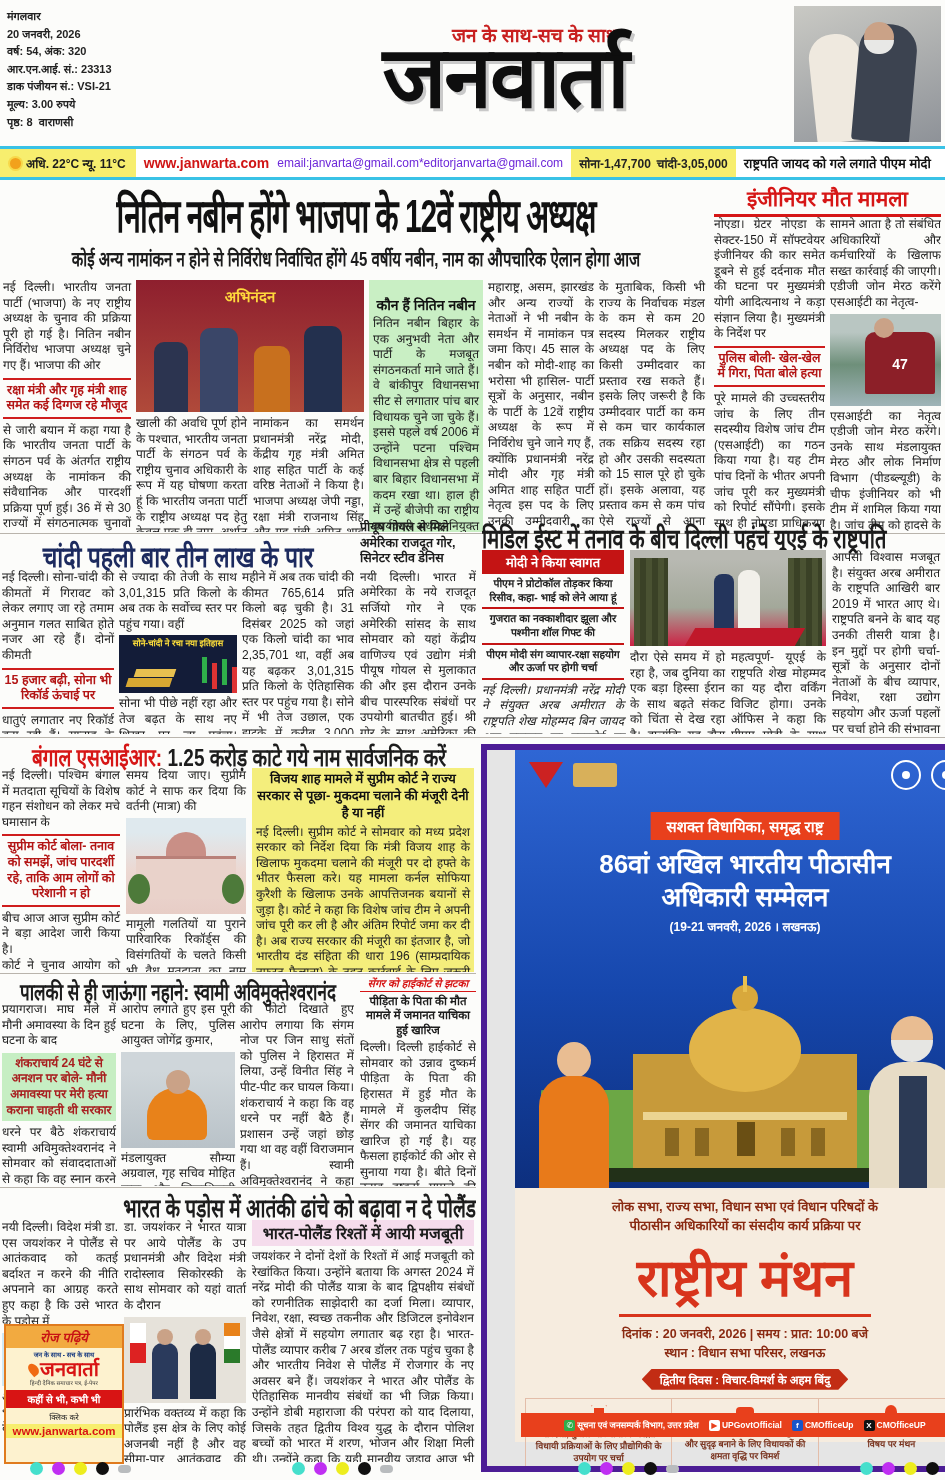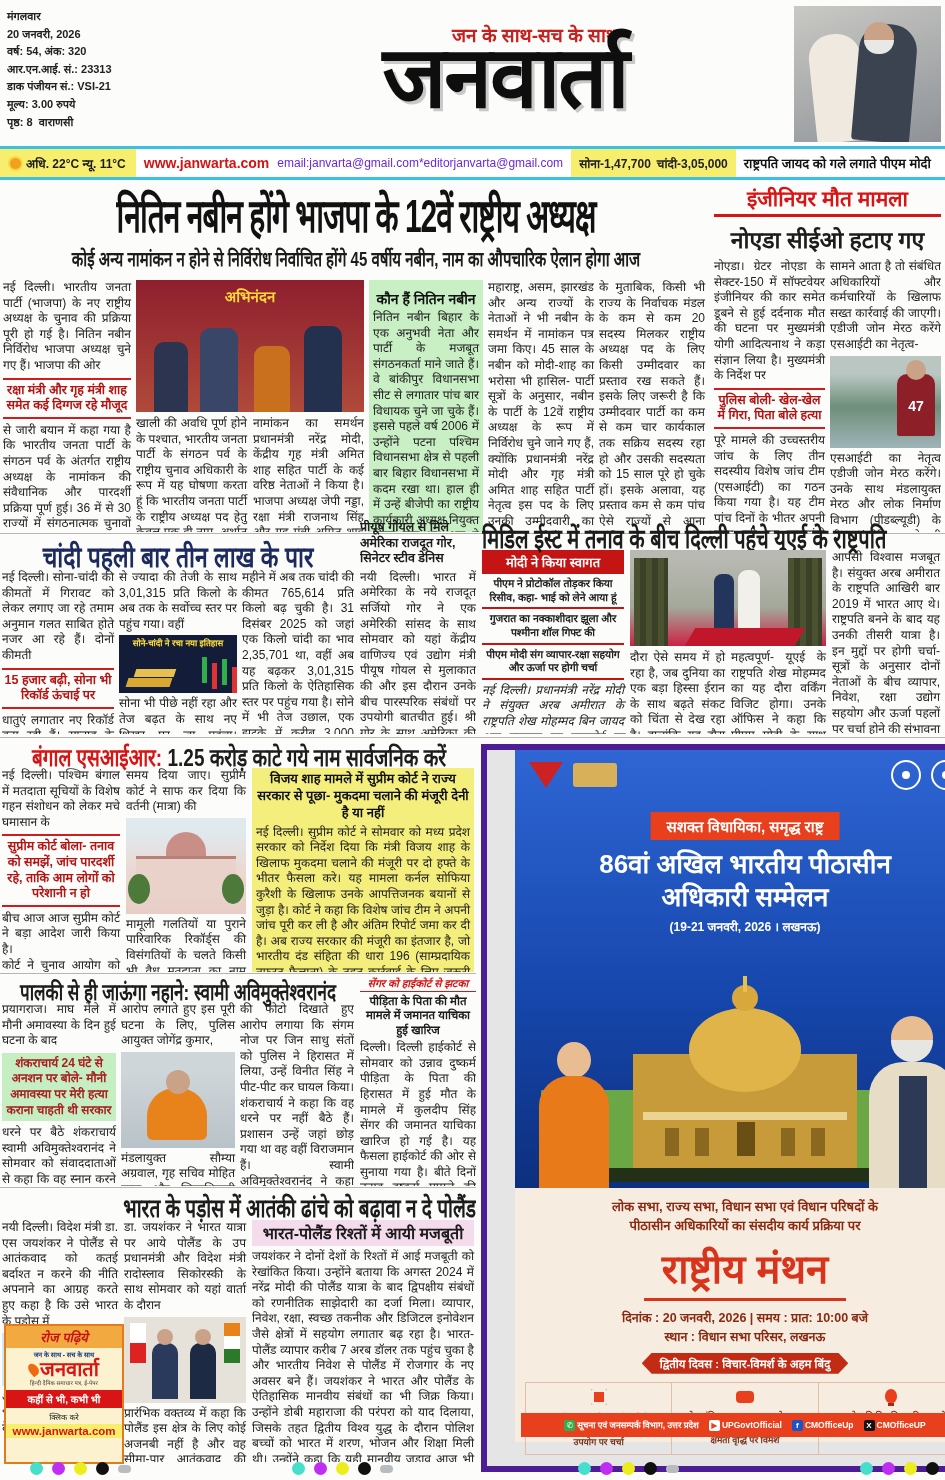--- a/index.html
+++ b/index.html
@@ -36,30 +36,30 @@
   .lead-head{position:absolute;left:2px;top:182px;width:708px;height:58px;text-align:center;font-weight:900;font-size:30px;color:#111;white-space:nowrap;}
   .lead-head .stretch{transform:scaleY(1.55);letter-spacing:-1px;}
   .lead-sub{position:absolute;left:2px;top:244px;width:708px;height:30px;text-align:center;font-weight:bold;font-size:15px;white-space:nowrap;}
   .lead-sub .stretch{transform:scaleY(1.35);}
   .lead-body{position:absolute;left:3px;top:280px;width:706px;height:252px;display:flex;gap:5px;overflow:hidden;}
   .lc1{width:128px;} .lc2{width:228px;} .lc3{width:114px;} .lc4{width:106px;} .lc5{width:106px;}
   .bjp-photo{width:228px;height:132px;background:linear-gradient(180deg,#8e1f2e,#b04a3a);}
   .banner-txt{position:absolute;left:0;top:6px;width:100%;text-align:center;color:#ffd93c;font-weight:bold;font-size:15px;}
   .fig{position:absolute;bottom:0;border-radius:10px 10px 0 0;}
   .twocol{column-count:2;column-gap:6px;margin-top:4px;}
-  .gb{background:#c9efc4;padding:9px 4px;}
+  .gb{background:#c9efc4;padding:15px 4px;}
   .gb-title{font-weight:bold;font-size:14px;text-align:center;margin-bottom:2px;color:#111;}
   
   .noida{position:absolute;left:714px;top:184px;width:227px;height:348px;overflow:hidden;}
   .noida-kicker{color:#d61616;font-weight:900;text-align:center;font-size:21px;border-bottom:3px solid #d61616;padding-bottom:2px;white-space:nowrap;}
   .noida-head{font-weight:900;text-align:center;font-size:23px;white-space:nowrap;margin:6px 0 4px;}
   .noida-cols{display:flex;gap:5px;}
   .ncol{width:111px;}
   .eng-photo{width:111px;height:92px;background:linear-gradient(180deg,#b9c6c2 20%,#6e8f7a 55%,#9fb4b8);margin:3px 0;}
-  .tee{position:absolute;right:6px;top:18px;width:38px;height:62px;background:#8c1f28;border-radius:10px 10px 2px 2px;}
+  .tee{position:absolute;right:6px;top:18px;width:38px;height:62px;background:#8c1f28;border-radius:10px 10px 2px 2px;padding-left:32px;}
   .tee span{position:absolute;left:0;top:24px;width:100%;text-align:center;color:#fff;font-weight:bold;font-size:14px;}
   .tee::before{content:"";position:absolute;left:9px;top:-14px;width:20px;height:20px;border-radius:50%;background:#caa287;}
   
   .silver{position:absolute;left:2px;top:536px;width:352px;height:198px;overflow:hidden;}
   .silver-head{font-weight:900;text-align:center;font-size:23px;color:#1c2a5e;white-space:nowrap;height:34px;}
   .silver-head .stretch{transform:scaleY(1.25);}
   .silver-cols{display:flex;gap:5px;}
   .scol{width:112px;} .scol2{width:118px;}
   .inset{width:118px;height:58px;background:#131c38;margin:3px 0;position:relative;}
   .inset-cap{position:absolute;left:2px;top:2px;width:114px;color:#ffe03a;font-weight:bold;font-size:8.5px;text-align:center;}
@@ -151,21 +151,21 @@
   .yg{left:16px;width:86px;height:158px;}
   .yg-body{position:absolute;bottom:0;left:8px;width:70px;height:112px;background:#e87a1a;border-radius:30px 30px 0 0;}
   .yg-head{position:absolute;left:26px;top:12px;width:34px;height:36px;border-radius:50%;background:#e9bd92;}
   .md{right:10px;width:104px;height:182px;}
   .md-body{position:absolute;bottom:0;left:8px;width:88px;height:126px;background:#e7dcc6;border-radius:34px 34px 0 0;}
   .md-vest{position:absolute;bottom:0;left:38px;width:28px;height:112px;background:#2c3a55;}
   .md-head{position:absolute;left:30px;top:10px;width:42px;height:44px;border-radius:50%;background:#e9bd92;}
   .md-beard{position:absolute;left:30px;top:34px;width:42px;height:22px;border-radius:0 0 22px 22px;background:#e6e6e3;}
   .ad-cream{position:relative;height:254px;background:#f6ecdf;text-align:center;}
   .ad-desc{color:#8a2a12;font-weight:bold;font-size:13px;line-height:1.45;padding-top:10px;}
-  .ad-event{color:#d8341c;font-weight:900;font-size:40px;margin-top:4px;display:inline-block;border-bottom:3px solid #d8341c;padding:0 18px 3px;}
+  .ad-event{color:#d8341c;font-weight:900;font-size:52px;margin-top:4px;display:inline-block;border-bottom:3px solid #d8341c;padding:0 18px 3px;}
   .ad-when{color:#8a2a12;font-weight:bold;font-size:12.5px;margin-top:8px;}
   .ad-ribbon{display:inline-block;background:#c22c14;color:#fff;font-weight:bold;font-size:11.5px;padding:3px 18px;margin-top:8px;
              clip-path:polygon(10px 0,calc(100% - 10px) 0,100% 50%,calc(100% - 10px) 100%,10px 100%,0 50%);}
   .ad-points{display:flex;gap:0;margin:8px 10px 0;border:1px solid #e3bda9;}
   .pt{flex:1;padding:6px 8px;border-left:1px solid #e3bda9;}
   .pt:first-child{border-left:none;}
   .pt-ic{font-size:16px;color:#e8401c;margin-bottom:3px;font-weight:bold;}
   .chip{display:inline-block;width:16px;height:16px;background:#e8401c;border-radius:2px;box-shadow:inset 0 0 0 3px #f6ecdf, inset 0 0 0 5px #e8401c;}
   .bub{display:inline-block;width:18px;height:12px;background:#e8401c;border-radius:4px;position:relative;}
   .bub::after{content:"";position:absolute;left:3px;bottom:-4px;border:4px solid transparent;border-top-color:#e8401c;}
@@ -248,21 +248,20 @@
         <div class="txt">नितिन नबीन बिहार के एक अनुभवी नेता और पार्टी के मजबूत संगठनकर्ता माने जाते हैं। वे बांकीपुर विधानसभा सीट से लगातार पांच बार विधायक चुने जा चुके हैं। इससे पहले वर्ष 2006 में उन्होंने पटना पश्चिम विधानसभा क्षेत्र से पहली बार बिहार विधानसभा में कदम रखा था। हाल ही में उन्हें बीजेपी का राष्ट्रीय कार्यकारी अध्यक्ष नियुक्त किया गया था। अब वे पार्टी के 12वें राष्ट्रीय अध्यक्ष के रूप में जिम्मेदारी संभालने जा रहे हैं।</div>
       </div>
       <div class="txt">जानकारी के मुताबिक अरुणाचल प्रदेश के मुख्यमंत्री पेमा खांडू और अन्य राज्य नेताओं ने भी नबीन के समर्थन में नामांकन पत्रों का एक सेट जमा किया। नामांकन प्रक्रिया के दौरान उत्तर प्रदेश के मुख्यमंत्री योगी आदित्यनाथ, पुष्कर सिंह धामी, नायब सिंह सैनी और प्रमोद सावंत भी उपस्थित रहे। बिहार, आंध्र प्रदेश,</div>
     </div>
     <div class="lc4 txt">महाराष्ट्र, असम, झारखंड और अन्य राज्यों के नेताओं ने भी नबीन के समर्थन में नामांकन पत्र जमा किए। 45 साल के नबीन को मोदी-शाह का भरोसा भी हासिल- पार्टी सूत्रों के अनुसार, नबीन के पार्टी के 12वें राष्ट्रीय अध्यक्ष के रूप में निर्विरोध चुने जाने गए हैं, क्योंकि प्रधानमंत्री नरेंद्र मोदी और गृह मंत्री अमित शाह सहित पार्टी नेतृत्व इस पद के लिए उनकी उम्मीदवारी का समर्थन कर रहे हैं। बता दें कि बिहार से पांच बार के विधायक रहे 45 वर्षीय नबीन को दिसंबर, 2025 में पार्टी का राष्ट्रीय कार्यकारी अध्यक्ष नियुक्त किया गया था। कैसे होता है बीजेपी अध्यक्ष का</div>
     <div class="lc5 txt">के मुताबिक, किसी भी राज्य के निर्वाचक मंडल के कम से कम 20 सदस्य मिलकर राष्ट्रीय अध्यक्ष पद के लिए किसी उम्मीदवार का प्रस्ताव रख सकते हैं। इसके लिए जरूरी है कि उम्मीदवार पार्टी का कम से कम चार कार्यकाल तक सक्रिय सदस्य रहा हो और उसकी सदस्यता को 15 साल पूरे हो चुके हों। इसके अलावा, यह प्रस्ताव कम से कम पांच ऐसे राज्यों से आना चाहिए, जहां राष्ट्रीय परिषद के चुनाव पहले ही पूरे हो चुके हों। पार्टी सूत्रों के अनुसार, नितिन नबीन को निर्विरोध भारतीय जनता पार्टी का नया राष्ट्रीय अध्यक्ष चुना जाना तय है। वे कल सुबह 11:30 बजे औपचारिक रूप से</div>
   </div>
 
   <div class="noida">
     <div class="noida-kicker">इंजीनियर मौत मामला</div>
-    <div class="noida-head">नोएडा सीईओ हटाए गए</div>
     <div class="noida-cols">
       <div class="ncol">
         <div class="txt">नोएडा। ग्रेटर नोएडा के सेक्टर-150 में सॉफ्टवेयर इंजीनियर की कार समेत डूबने से हुई दर्दनाक मौत की घटना पर मुख्यमंत्री योगी आदित्यनाथ ने कड़ा संज्ञान लिया है। मुख्यमंत्री के निर्देश पर</div>
         <div class="rulebox">पुलिस बोली- खेल-खेल में गिरा, पिता बोले हत्या</div>
         <div class="txt">पूरे मामले की उच्चस्तरीय जांच के लिए तीन सदस्यीय विशेष जांच टीम (एसआईटी) का गठन किया गया है। यह टीम पांच दिनों के भीतर अपनी जांच पूरी कर मुख्यमंत्री को रिपोर्ट सौंपेगी। इसके साथ ही नोएडा प्राधिकरण के सीईओ लोकेश एम को हटा दिए गए हैं। मुख्यमंत्री योगी आदित्यनाथ ने मामले की गंभीरता को देखते हुए त्वरित कार्रवाई करते हुए नोएडा प्राधिकरण के सीईओ लोकेश एम को पद से हटा दिया है।</div>
       </div>
       <div class="ncol">
         <div class="txt">सामने आता है तो संबंधित अधिकारियों और कर्मचारियों के खिलाफ सख्त कार्रवाई की जाएगी। एडीजी जोन मेरठ करेंगे एसआईटी का नेतृत्व-</div>
         <div class="eng-photo photo">
           <div class="tee">

